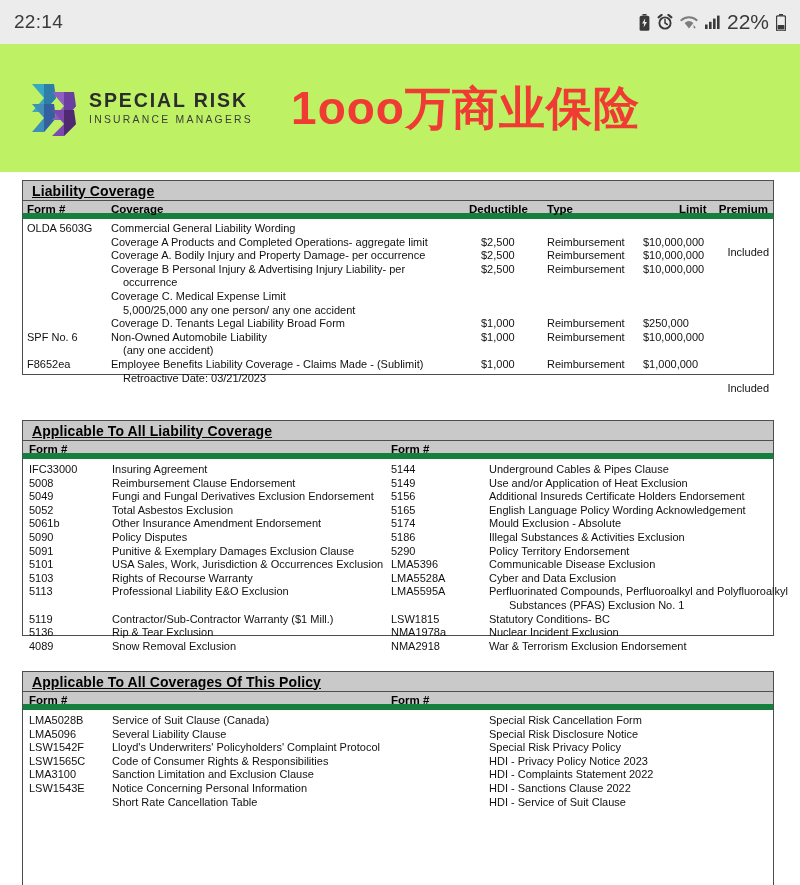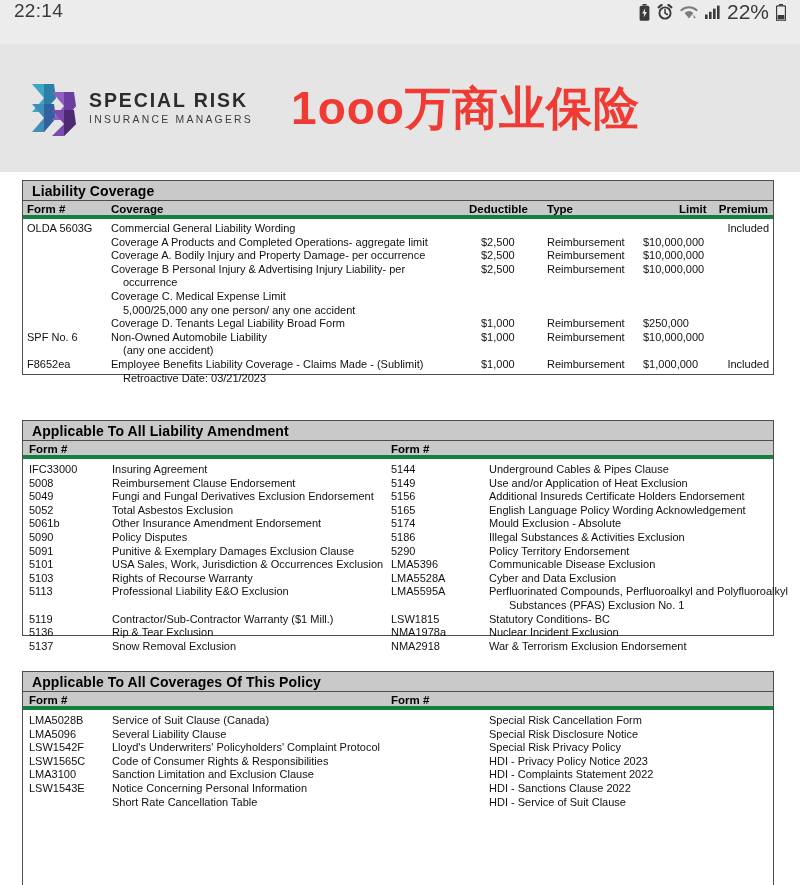--- a/index.html
+++ b/index.html
@@ -9,39 +9,39 @@
     background: #ffffff;
     font-family: "Liberation Sans", sans-serif;
     overflow: hidden;
   }
 
   
   .status-bar {
     position: absolute; top: 0; left: 0;
     width: 800px; height: 44px;
     background: #ececec;
-    display: flex; align-items: flex-start;
+    display: flex; align-items: center;
     justify-content: space-between;
     padding: 0 14px;
   }
   .status-time {
     font-size: 19px; color: #3a3a3a; letter-spacing: .3px;
   }
   .status-icons {
     display: flex; align-items: center; gap: 7px;
     color: #3a3a3a;
   }
   .status-icons svg { display: block; }
   .battery-pct { font-size: 21px; color: #3a3a3a; }
 
   
   .header-band {
     position: absolute; top: 44px; left: 0;
     width: 800px; height: 128px;
-    background: #e5e5e5;
+    background: #bef264;
     display: flex; align-items: center;
   }
   .logo-wrap {
     display: flex; align-items: center;
     margin-left: 30px;
   }
   .logo-mark { width: 48px; height: 56px; flex: none; }
   .logo-text { margin-left: 11px; }
   .logo-title {
     font-size: 19.5px; font-weight: bold; letter-spacing: 1.9px;
@@ -58,59 +58,59 @@
     line-height: 1;
   }
 
   
   .doc {
     position: absolute; top: 172px; left: 0;
     width: 800px; height: 713px;
     background: #ffffff;
   }
 
-  .section { position: absolute; left: 22px; width: 752px; }
+  .section { position: absolute; left: 22px; width: 752px; text-decoration: underline; }
 
   .section-title {
     background: #c9c9c9;
     border: 1px solid #4d4d4d;
     height: 21px;
     display: flex; align-items: center;
     padding-left: 9px;
     font-size: 14px; font-weight: bold; color: #000;
     letter-spacing: .1px;
   }
 
   .tbl {
     border: 1px solid #4d4d4d;
     border-top: none;
     background: #fff;
     width: 752px;
     position: relative;
   }
   .tbl-head {
     background: #c9c9c9;
-    border-bottom: 4px solid #15803d;
+    border-bottom: 6px solid #15803d;
     height: 18px;
     position: relative;
     font-size: 11.5px; font-weight: bold; color: #000;
   }
   .tbl-head span { position: absolute; top: 2px; white-space: nowrap; }
   .tbl-body { position: relative; }
   .row { position: relative; height: 13.6px; font-size: 11px; color: #111; }
   .row span { position: absolute; top: 0; white-space: nowrap; }
 
   
   .c-form   { left: 4px; }
   .c-cov    { left: 88px; }
   .c-cov-i  { left: 100px; }
   .c-ded    { left: 458px; }
   .c-type   { left: 524px; }
   .c-lim    { left: 620px; }
-  .c-prem   { right: 4px; text-align: right; }
+  .c-prem   { right: 4px; text-align: right; margin-top: 24px; }
 
   .h-ded { left: 446px; }
   .h-type { left: 524px; }
   .h-lim { left: 656px; }
   .h-prem { right: 5px; }
 
   
   .f-num1  { left: 6px; }
   .f-desc1 { left: 89px; }
   .f-num2  { left: 368px; }
@@ -273,21 +273,21 @@
             <span class="c-prem">Included</span>
           </div>
           <div class="row">
             <span class="c-cov-i">Retroactive Date: 03/21/2023</span>
           </div>
         </div>
     </div>
   </div>
 
   <div class="section" id="sec-all-liability">
-    <div class="section-title">Applicable To All Liability Amendment</div>
+    <div class="section-title">Applicable To All Liability Coverage</div>
     <div class="tbl">
       <div class="tbl-head">
         <span class="f-num1">Form #</span>
         <span class="f-num2">Form #</span>
       </div>
       <div class="tbl-body" id="all-liability-body">
           <div class="row">
             <span class="f-num1">IFC33000</span>
             <span class="f-desc1">Insuring Agreement</span>
             <span class="f-num2">5144</span>
@@ -356,21 +356,21 @@
             <span class="f-num2">LSW1815</span>
             <span class="f-desc2">Statutory Conditions- BC</span>
           </div>
           <div class="row">
             <span class="f-num1">5136</span>
             <span class="f-desc1">Rip &amp; Tear Exclusion</span>
             <span class="f-num2">NMA1978a</span>
             <span class="f-desc2">Nuclear Incident Exclusion</span>
           </div>
           <div class="row">
-            <span class="f-num1">5137</span>
+            <span class="f-num1">4089</span>
             <span class="f-desc1">Snow Removal Exclusion</span>
             <span class="f-num2">NMA2918</span>
             <span class="f-desc2">War &amp; Terrorism Exclusion Endorsement</span>
           </div>
         </div>
     </div>
   </div>
 
   <div class="section" id="sec-all-policy">
     <div class="section-title">Applicable To All Coverages Of This Policy</div>

